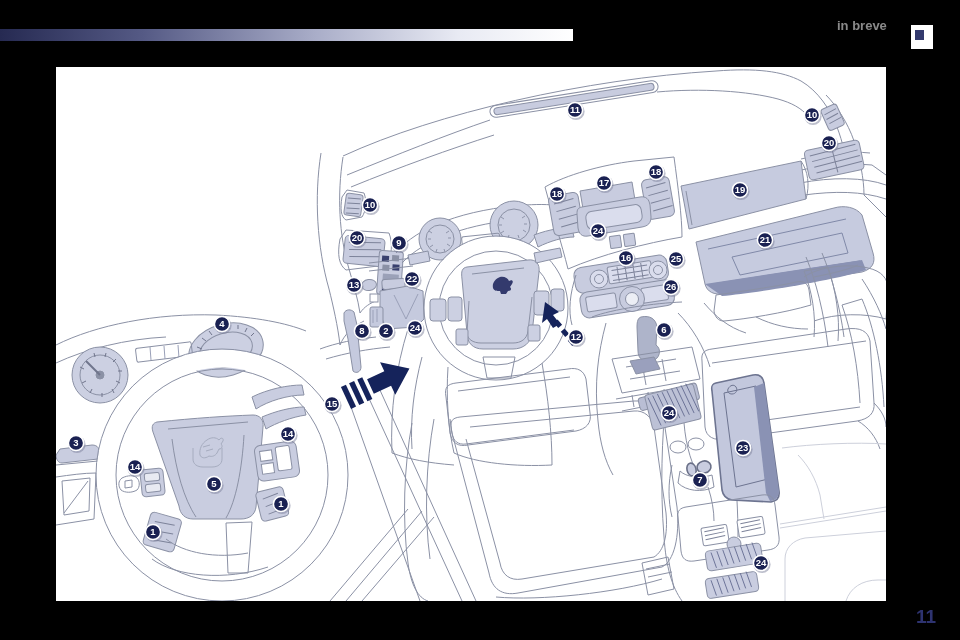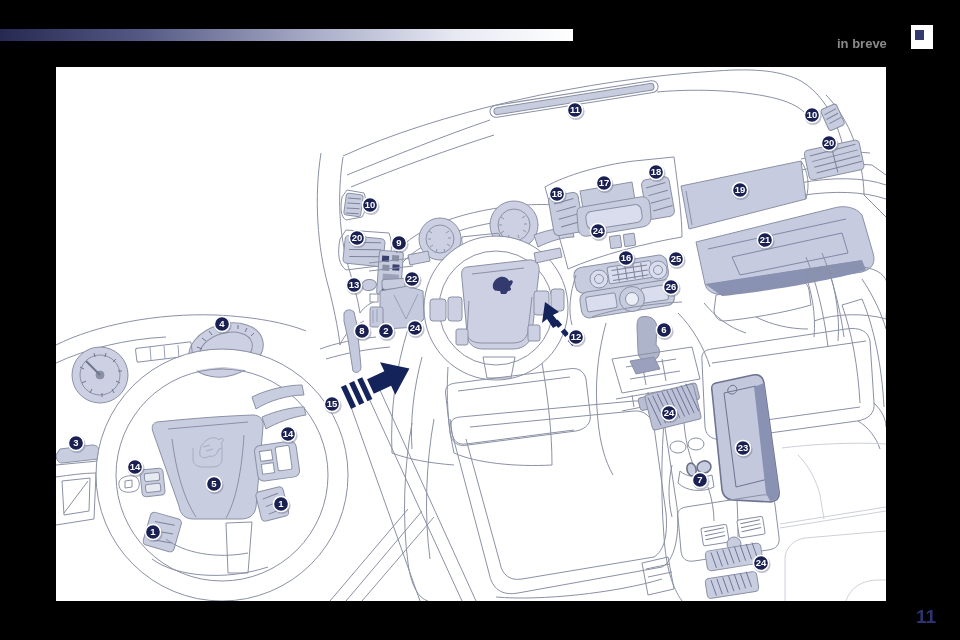--- a/index.html
+++ b/index.html
@@ -1,18 +1,18 @@
 <!DOCTYPE html>
 <html><head>
 <meta charset="utf-8">
 <style>
 html,body{margin:0;padding:0;background:#000;}
 .page{position:relative;width:960px;height:640px;background:#000;overflow:hidden;font-family:"Liberation Sans",sans-serif;-webkit-font-smoothing:antialiased;}
 .bar{position:absolute;left:0;top:29px;width:573px;height:12px;background:linear-gradient(to right,#262a52,#555a85 25%,#a9adc8 55%,#e8eaf3 80%,#ffffff 100%);}
-.inbreve{position:absolute;top:36px;left:837px;width:60px;color:#8a8a8a;font-size:13px;font-weight:bold;}
+.inbreve{position:absolute;top:18px;left:837px;width:60px;color:#8a8a8a;font-size:13px;font-weight:bold;}
 .sqbox{position:absolute;left:911px;top:25px;width:22px;height:24px;background:#fff;}
 .sqin{position:absolute;left:4px;top:5px;width:9px;height:10px;background:#343a6e;}
 .canvas{position:absolute;left:56px;top:67px;width:830px;height:534px;background:#fff;}
 .pageno{position:absolute;left:916px;top:606px;color:#2e3370;font-size:19px;font-weight:bold;}
 .wm{position:absolute;left:680px;top:608px;color:#8f8f8f;font-size:25px;font-weight:bold;letter-spacing:0px;}
 text.bn{fill:#fff;font-family:"Liberation Sans",sans-serif;font-size:9.5px;font-weight:bold;text-anchor:middle;}
 </style>
 </head>
 <body>
 

